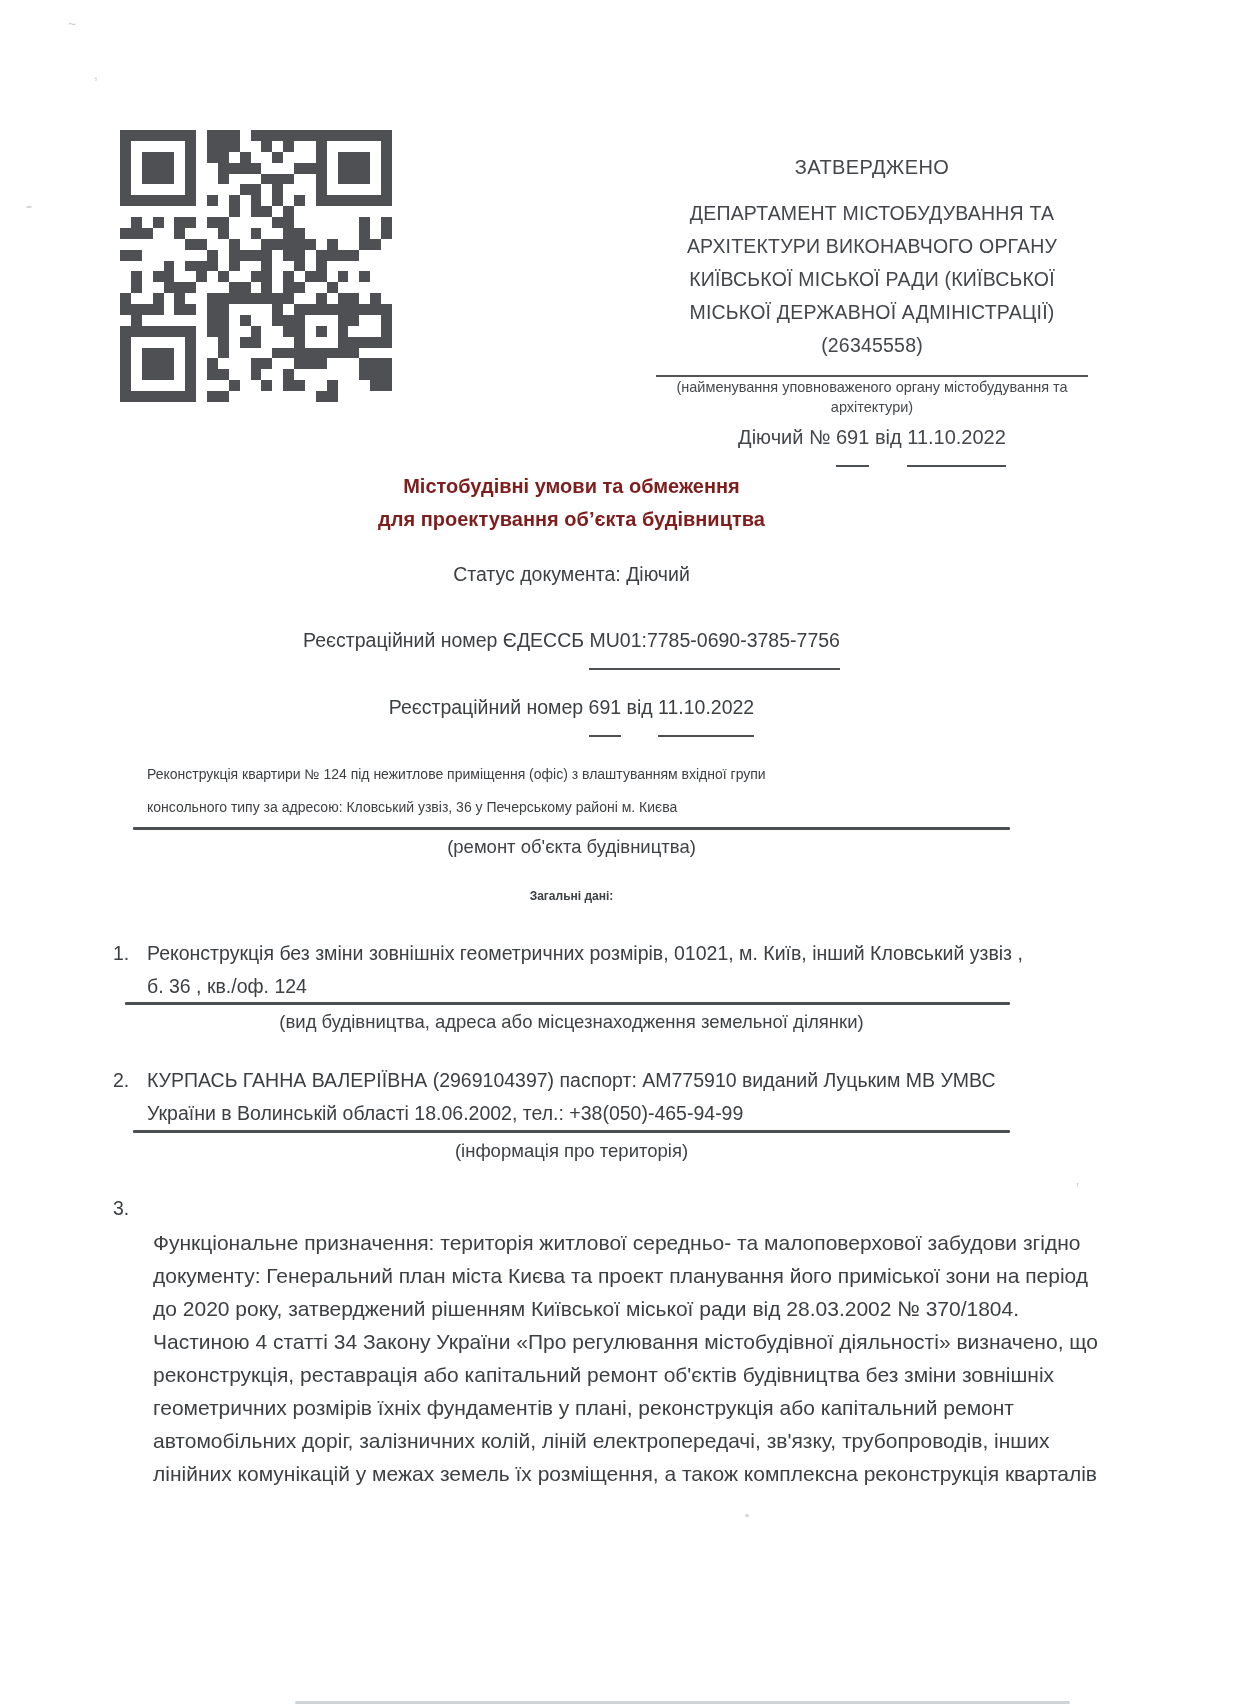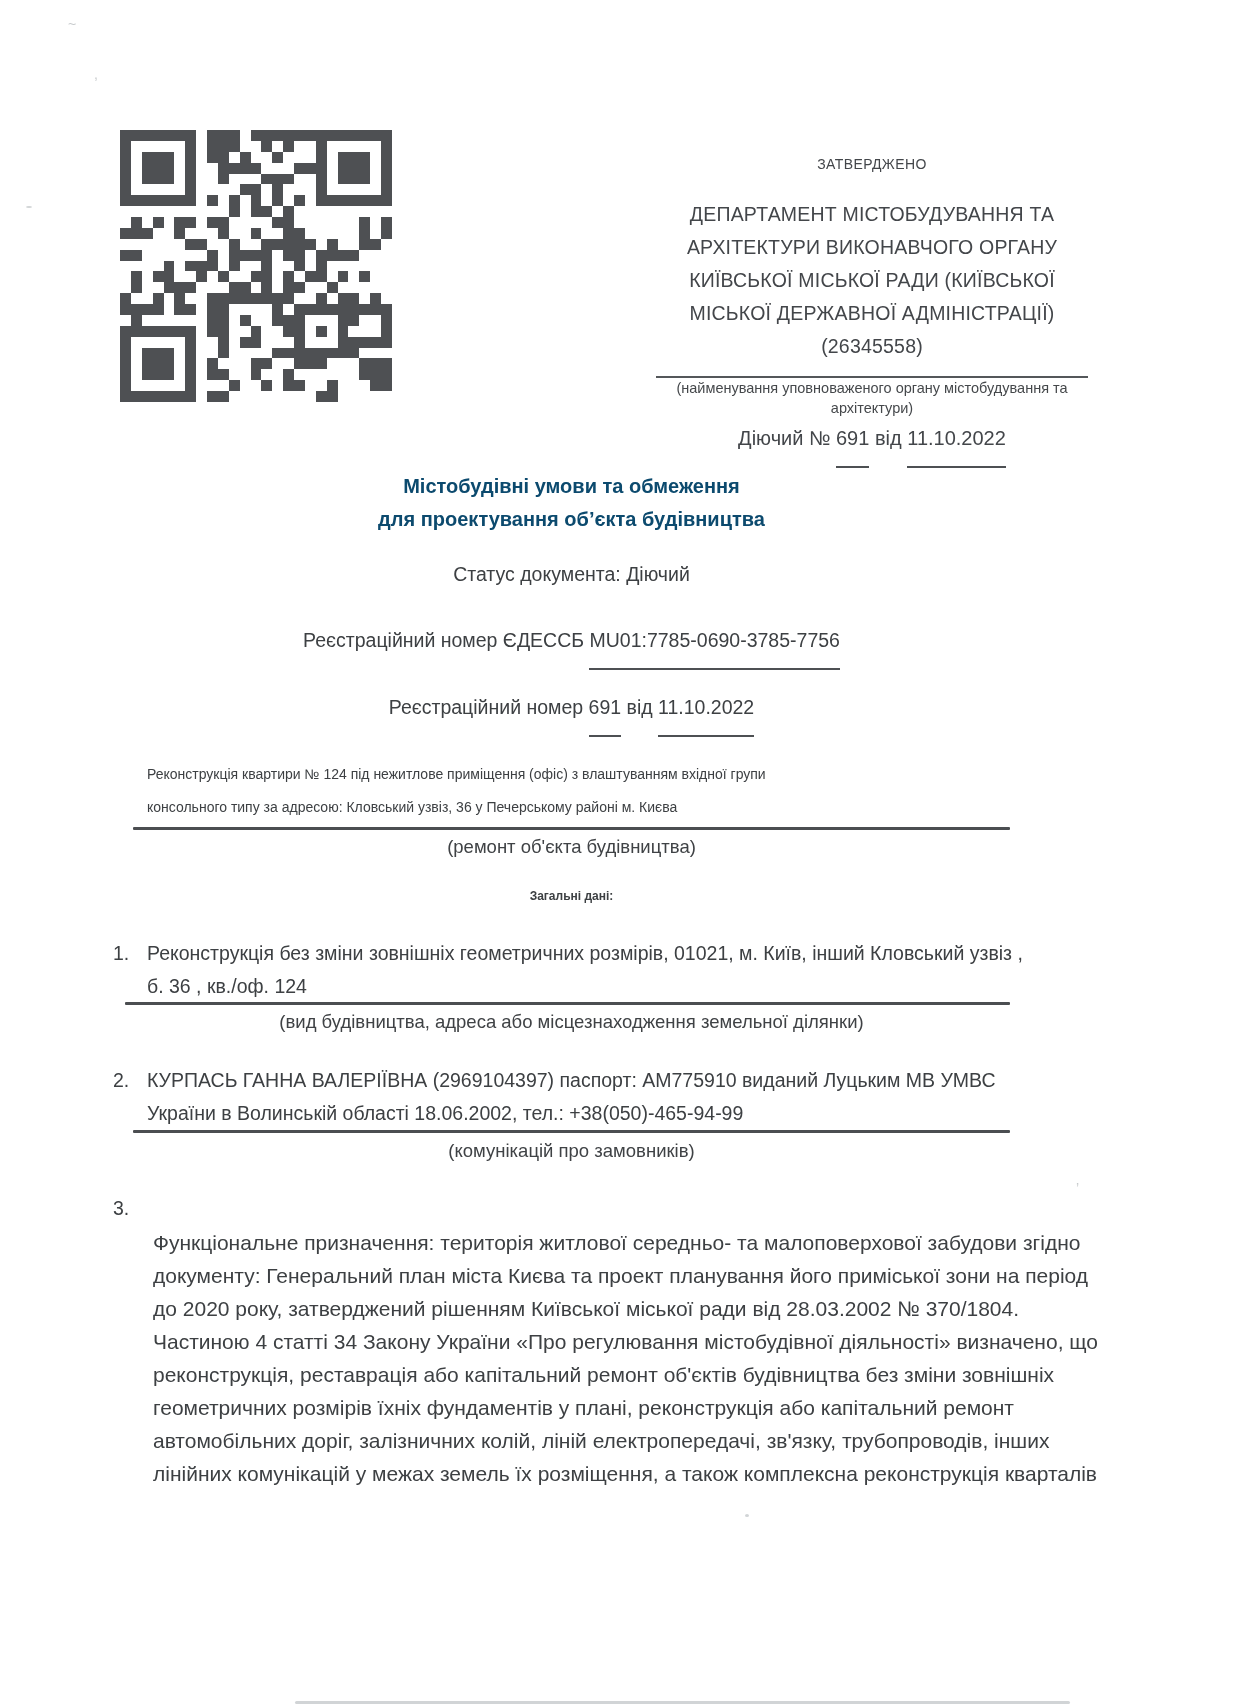--- a/index.html
+++ b/index.html
@@ -5,30 +5,30 @@
   html,body{margin:0;padding:0;background:#ffffff;}
   .page{
     position:relative;width:1242px;height:1706px;background:#ffffff;
     font-family:"Liberation Sans",sans-serif;color:#3d4043;overflow:hidden;
   }
   
   .qr{position:absolute;left:120px;top:130px;width:272px;height:272px;}
   .qr svg{display:block;width:100%;height:100%;opacity:.9;}
   
   .rb{position:absolute;left:656px;top:156px;width:432px;text-align:center;}
-  .approved{font-size:14px;letter-spacing:.4px;color:#43464a;}
-  .auth{margin-top:26px;font-size:19.5px;line-height:29px;letter-spacing:.2px;color:#43464a;}
+  .approved{font-size:20px;letter-spacing:.4px;color:#43464a;}
+  .auth{margin-top:18px;font-size:19.5px;line-height:29px;letter-spacing:.2px;color:#43464a;}
   .auth-rule{margin-top:13px;height:2px;background:#54575a;}
   .auth-cap{font-size:14.5px;line-height:20px;color:#45484b;}
   .order{margin-top:9px;font-size:20px;color:#43464a;}
   .u{border-bottom:2px solid #4d5053;padding-bottom:17px;}
   
   .mainblk{position:absolute;left:133px;width:877px;text-align:center;}
   .bold{font-weight:bold;}
-  .title-l{font-size:20px;line-height:33px;white-space:nowrap;color:#0c4a6e;}
+  .title-l{font-size:20px;line-height:33px;white-space:nowrap;color:#7f1d1d;}
   .bodytxt{font-size:19.5px;color:#3d4043;}
   .caption{font-size:18.5px;color:#3f4245;text-align:center;}
   .rule{position:absolute;height:3px;background:#4b4e51;border-radius:1px;}
   
   .lines div{line-height:33px;white-space:nowrap;}
   .leftblk{position:absolute;left:133px;width:960px;text-align:left;font-size:14px;}
   .itemblk{position:absolute;left:113px;width:980px;display:flex;align-items:flex-start;font-size:19.5px;text-align:left;}
   .inum{flex:none;width:34px;line-height:33px;}
   .ilines{flex:1;}
   .item3num{position:absolute;left:113px;font-size:19.5px;line-height:33px;}
@@ -402,21 +402,21 @@
   <div class="mainblk caption" style="top:1011px;">(вид будівництва, адреса або місцезнаходження земельної ділянки)</div>
 
   <div class="itemblk" style="top:1064px;">
     <div class="inum">2.</div>
     <div class="ilines lines">
         <div>КУРПАСЬ ГАННА ВАЛЕРІЇВНА (2969104397) паспорт: АМ775910 виданий Луцьким МВ УМВС</div>
         <div>України в Волинській області 18.06.2002, тел.: +38(050)-465-94-99</div>
       </div>
   </div>
   <div class="rule" style="top:1130px;left:133px;width:877px;"></div>
-  <div class="mainblk caption" style="top:1140px;">(комунікацій про замовників)</div>
+  <div class="mainblk caption" style="top:1140px;">(інформація про територія)</div>
 
   <div class="item3num" style="top:1192px;">3.</div>
   <div class="item3para lines" style="top:1226px;">
       <div>Функціональне призначення: територія житлової середньо- та малоповерхової забудови згідно</div>
       <div>документу: Генеральний план міста Києва та проект планування його приміської зони на період</div>
       <div>до 2020 року, затверджений рішенням Київської міської ради від 28.03.2002 № 370/1804.</div>
       <div>Частиною 4 статті 34 Закону України «Про регулювання містобудівної діяльності» визначено, що</div>
       <div>реконструкція, реставрація або капітальний ремонт об'єктів будівництва без зміни зовнішніх</div>
       <div>геометричних розмірів їхніх фундаментів у плані, реконструкція або капітальний ремонт</div>
       <div>автомобільних доріг, залізничних колій, ліній електропередачі, зв'язку, трубопроводів, інших</div>

